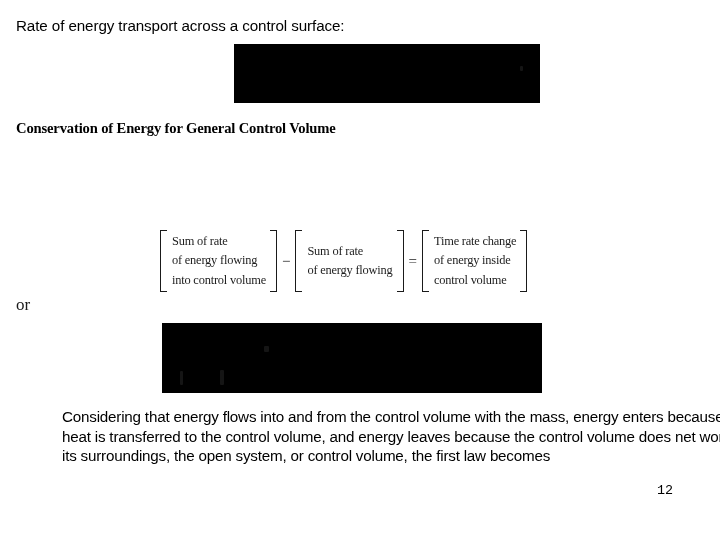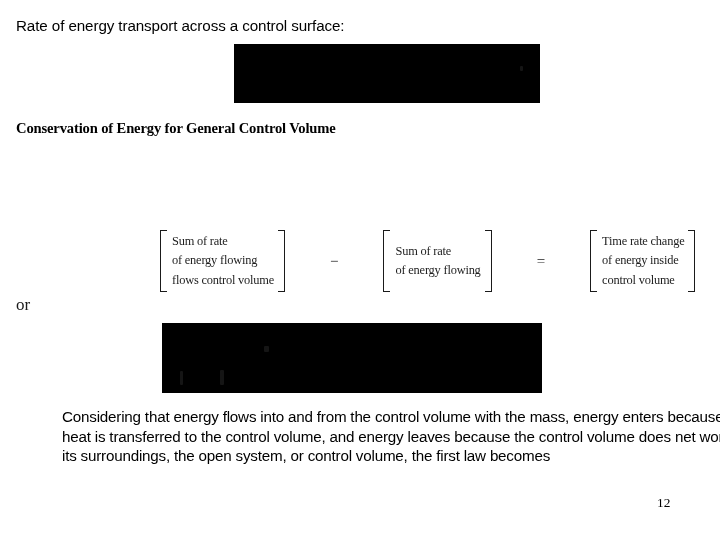--- a/index.html
+++ b/index.html
@@ -93,21 +93,20 @@
 
   
   #word-equation {
     position: absolute;
     left: 160px;
     top: 229px;
     height: 64px;
     display: flex;
     align-items: center;
     font-family: "Liberation Serif", serif;
-    gap: 40px;
   }
   .brk-group {
     display: flex;
     align-items: stretch;
     height: 62px;
   }
   .brk {
     width: 7px;
     align-self: stretch;
     box-sizing: border-box;
@@ -141,23 +140,23 @@
     left: 16px;
     top: 295px;
     font-family: "Liberation Serif", serif;
     font-size: 17px;
     color: #1c1c1c;
   }
 
   #page-number {
     position: absolute;
     left: 657px;
-    top: 495px;
+    top: 483px;
     font-size: 13.4px;
-    font-family: Liberation Serif, serif;
+    font-family: Liberation Mono, monospace;
     color: #000;
   }
 </style>
 </head>
 <body>
 
 <div id="slide">
 
   <div class="txt" id="lead-line">Rate of energy transport across a control surface:</div>
 
@@ -168,21 +167,21 @@
   <div class="txt" id="section-heading">Conservation of Energy for General Control Volume</div>
 
 
   <div id="word-equation">
 
     <div class="brk-group">
       <span class="brk left"></span>
       <span class="brk-lines">
         <span>Sum of rate</span>
         <span>of energy flowing</span>
-        <span>flows control volume</span>
+        <span>into control volume</span>
       </span>
       <span class="brk right"></span>
     </div>
 
     <span class="op">−</span>
 
     <div class="brk-group">
       <span class="brk left"></span>
       <span class="brk-lines">
         <span>Sum of rate</span>

